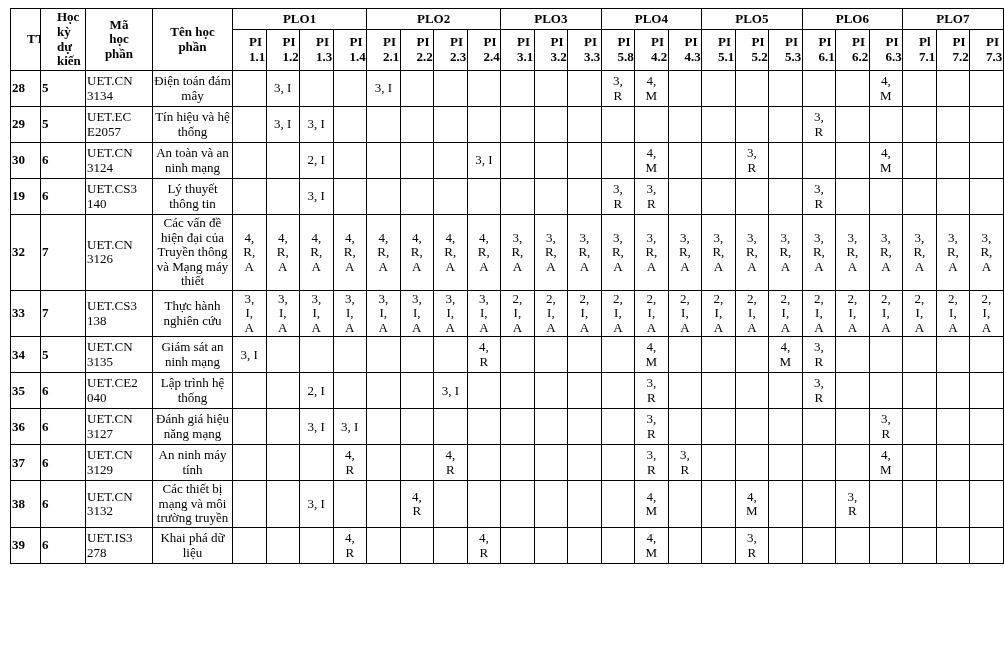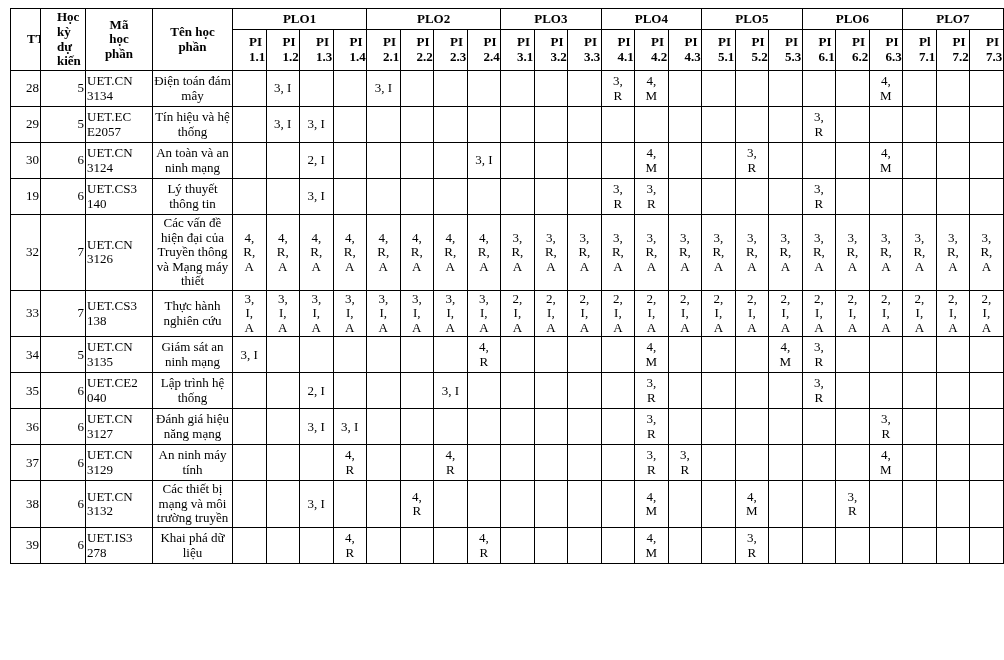--- a/index.html
+++ b/index.html
@@ -14,21 +14,21 @@
   }
   table.plo th,table.plo td{
     border:1px solid #000;
     font-size:13px;line-height:1.12;
     padding:1px 1px;vertical-align:middle;overflow:hidden;
   }
   table.plo th{font-weight:bold;text-align:center;padding:1px 16px;}
   th.plo-h{height:18px;margin-left:40px;}
   th.pi-h{height:38px;}
   th.fixed-h{white-space:pre-line;}
-  td.tt,td.sem{text-align:right;}
+  td.tt,td.sem{text-align:left;font-weight:bold;}
   td.code{text-align:left;padding-left:3px;white-space:pre-line;vertical-align:middle;margin-left:23px;}
   td.name{text-align:center;padding-left:3px;padding-right:2px;vertical-align:middle;}
   td.val{text-align:center;white-space:pre-line;}
   tr.course{min-height:35px;}
   td{height:33px;}
   col.col-tt{width:30px}
   col.col-semester{width:45px}
   col.col-code{width:67px}
   col.col-name{width:80px}
   col.col-val{width:33.5px}
@@ -91,21 +91,21 @@
           <th class="pi-h">PI 1.2</th>
           <th class="pi-h">PI 1.3</th>
           <th class="pi-h">PI 1.4</th>
           <th class="pi-h">PI 2.1</th>
           <th class="pi-h">PI 2.2</th>
           <th class="pi-h">PI 2.3</th>
           <th class="pi-h">PI 2.4</th>
           <th class="pi-h">PI 3.1</th>
           <th class="pi-h">PI 3.2</th>
           <th class="pi-h">PI 3.3</th>
-          <th class="pi-h">PI 4.1</th>
+          <th class="pi-h">PI 5.8</th>
           <th class="pi-h">PI 4.2</th>
           <th class="pi-h">PI 4.3</th>
           <th class="pi-h">PI 5.1</th>
           <th class="pi-h">PI 5.2</th>
           <th class="pi-h">PI 5.3</th>
           <th class="pi-h">PI 6.1</th>
           <th class="pi-h">PI 6.2</th>
           <th class="pi-h">PI 6.3</th>
           <th class="pi-h">Pl 7.1</th>
           <th class="pi-h">PI 7.2</th>

